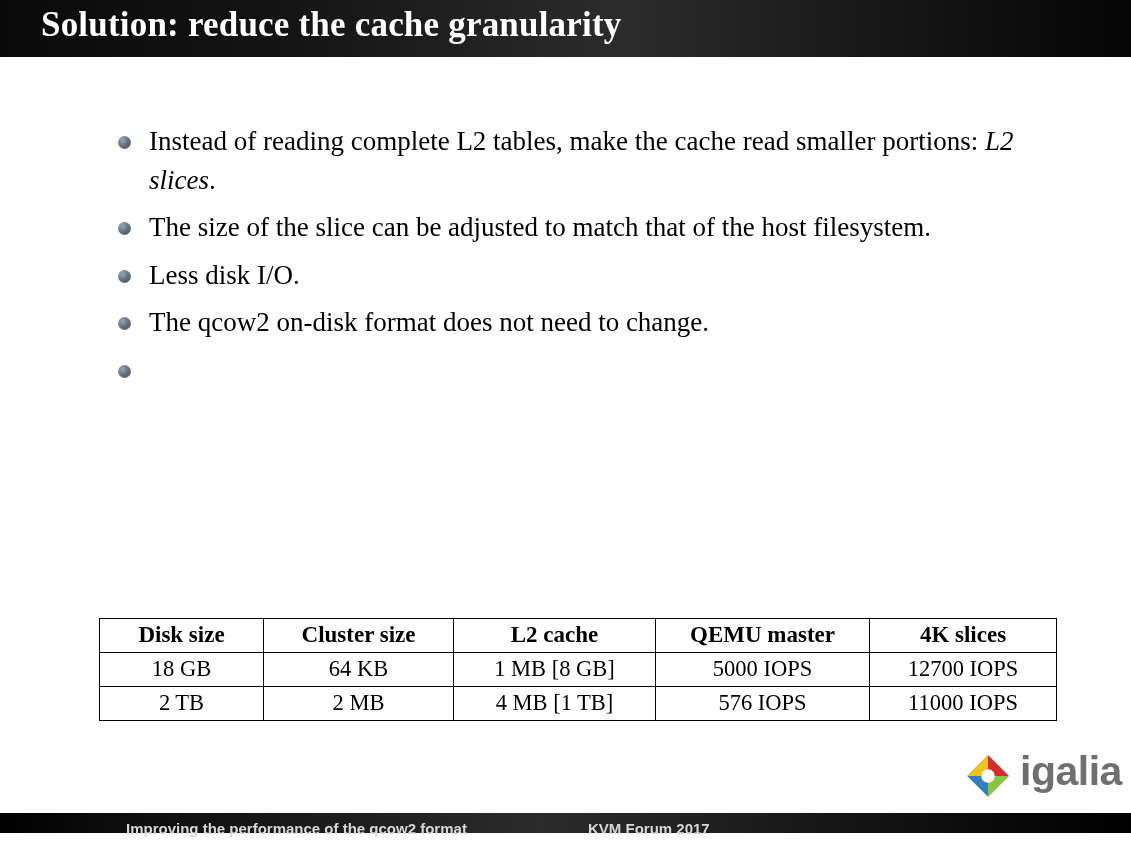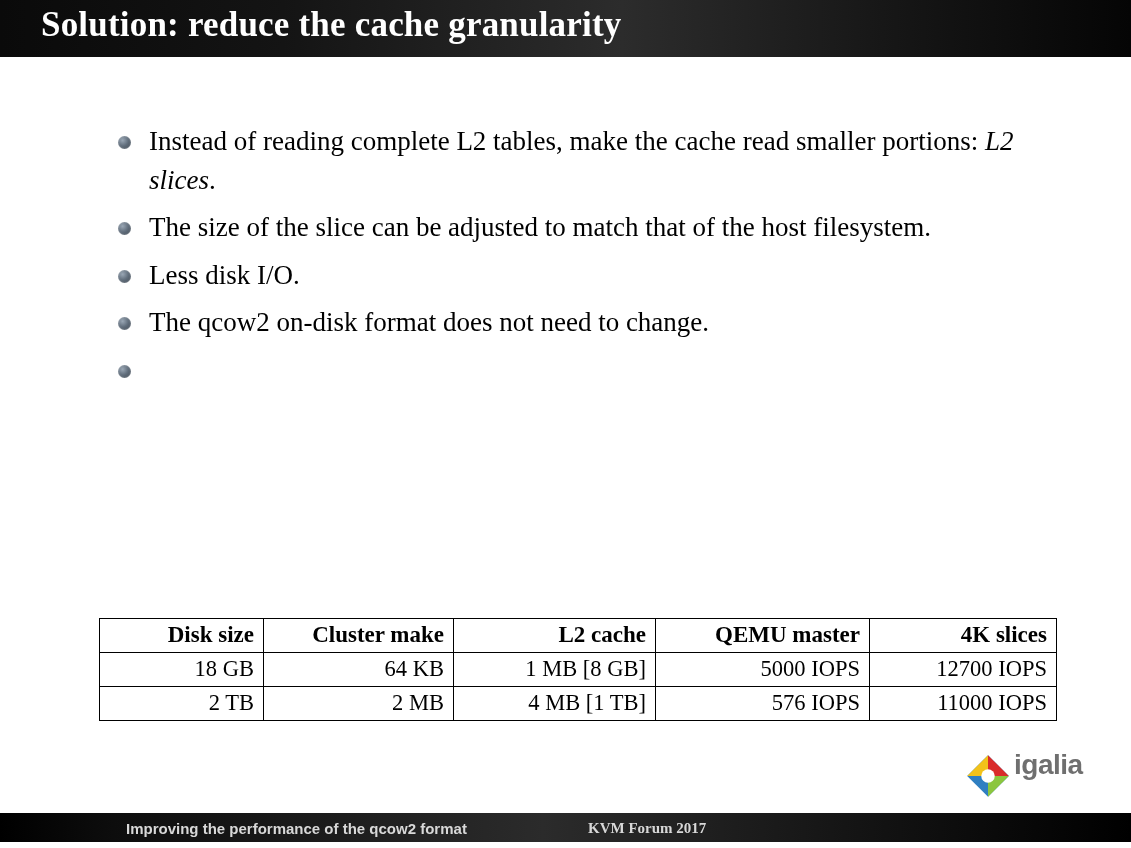--- a/index.html
+++ b/index.html
@@ -73,21 +73,21 @@
     position: absolute;
     left: 99px;
     top: 618px;
     border-collapse: collapse;
     font-size: 22.5px;
   }
   .data-table th,
   .data-table td {
     border: 1.5px solid #000000;
     padding: 3px 9px 4px 9px;
-    text-align: right;
+    text-align: center;
     white-space: nowrap;
   }
   .data-table th {
     font-weight: bold;
     font-size: 23px;
   }
   .col-0 { width: 145px; }
   .col-1 { width: 171px; }
   .col-2 { width: 183px; }
   .col-3 { width: 195px; }
@@ -102,54 +102,54 @@
     height: 56px;
   }
   .logo-mark {
     position: absolute;
     left: 0; top: 2px;
     width: 52px;
     height: 52px;
   }
   .logo-word {
     position: absolute;
-    left: 52px;
+    left: 58px;
     top: 3px;
     font-family: "Liberation Sans", sans-serif;
-    font-size: 28px;
+    font-size: 41px;
     font-weight: bold;
     color: #6f6f6f;
     letter-spacing: -0.5px;
     line-height: 1;
   }
 
   
   .footer {
     position: absolute;
     left: 0;
     top: 813px;
     width: 1131px;
-    height: 29px;
+    height: 20px;
     background: linear-gradient(to right, #000000 0%, #0d0d0d 10%, #2b2b2b 48%, #0f0f0f 82%, #000000 100%);
   }
   .footer-left {
     position: absolute;
     left: 126px;
     top: 7px;
     font-family: "Liberation Sans", sans-serif;
     font-weight: bold;
     font-size: 15px;
     color: #d8d8d8;
     white-space: nowrap;
   }
   .footer-right {
     position: absolute;
     left: 588px;
     top: 7px;
-    font-family: Liberation Serif, serif;
+    font-family: Liberation Sans, sans-serif;
     font-weight: bold;
     font-size: 15px;
     color: #d8d8d8;
     white-space: nowrap;
   }
 </style>
 </head>
 <body>
 
 <div class="title-bar">
@@ -183,21 +183,21 @@
   <div class="bullet-row">
     <span class="bullet-mark"></span>
   </div>
 
 </div>
 
 <table class="data-table">
   <thead>
     <tr>
       <th class="col-0">Disk size</th>
-      <th class="col-1">Cluster make</th>
+      <th class="col-1">Cluster size</th>
       <th class="col-2">L2 cache</th>
       <th class="col-3">QEMU master</th>
       <th class="col-4">4K slices</th>
     </tr>
   </thead>
   <tbody>
     <tr>
       <td>18 GB</td>
       <td>64 KB</td>
       <td>1 MB [8 GB]</td>

